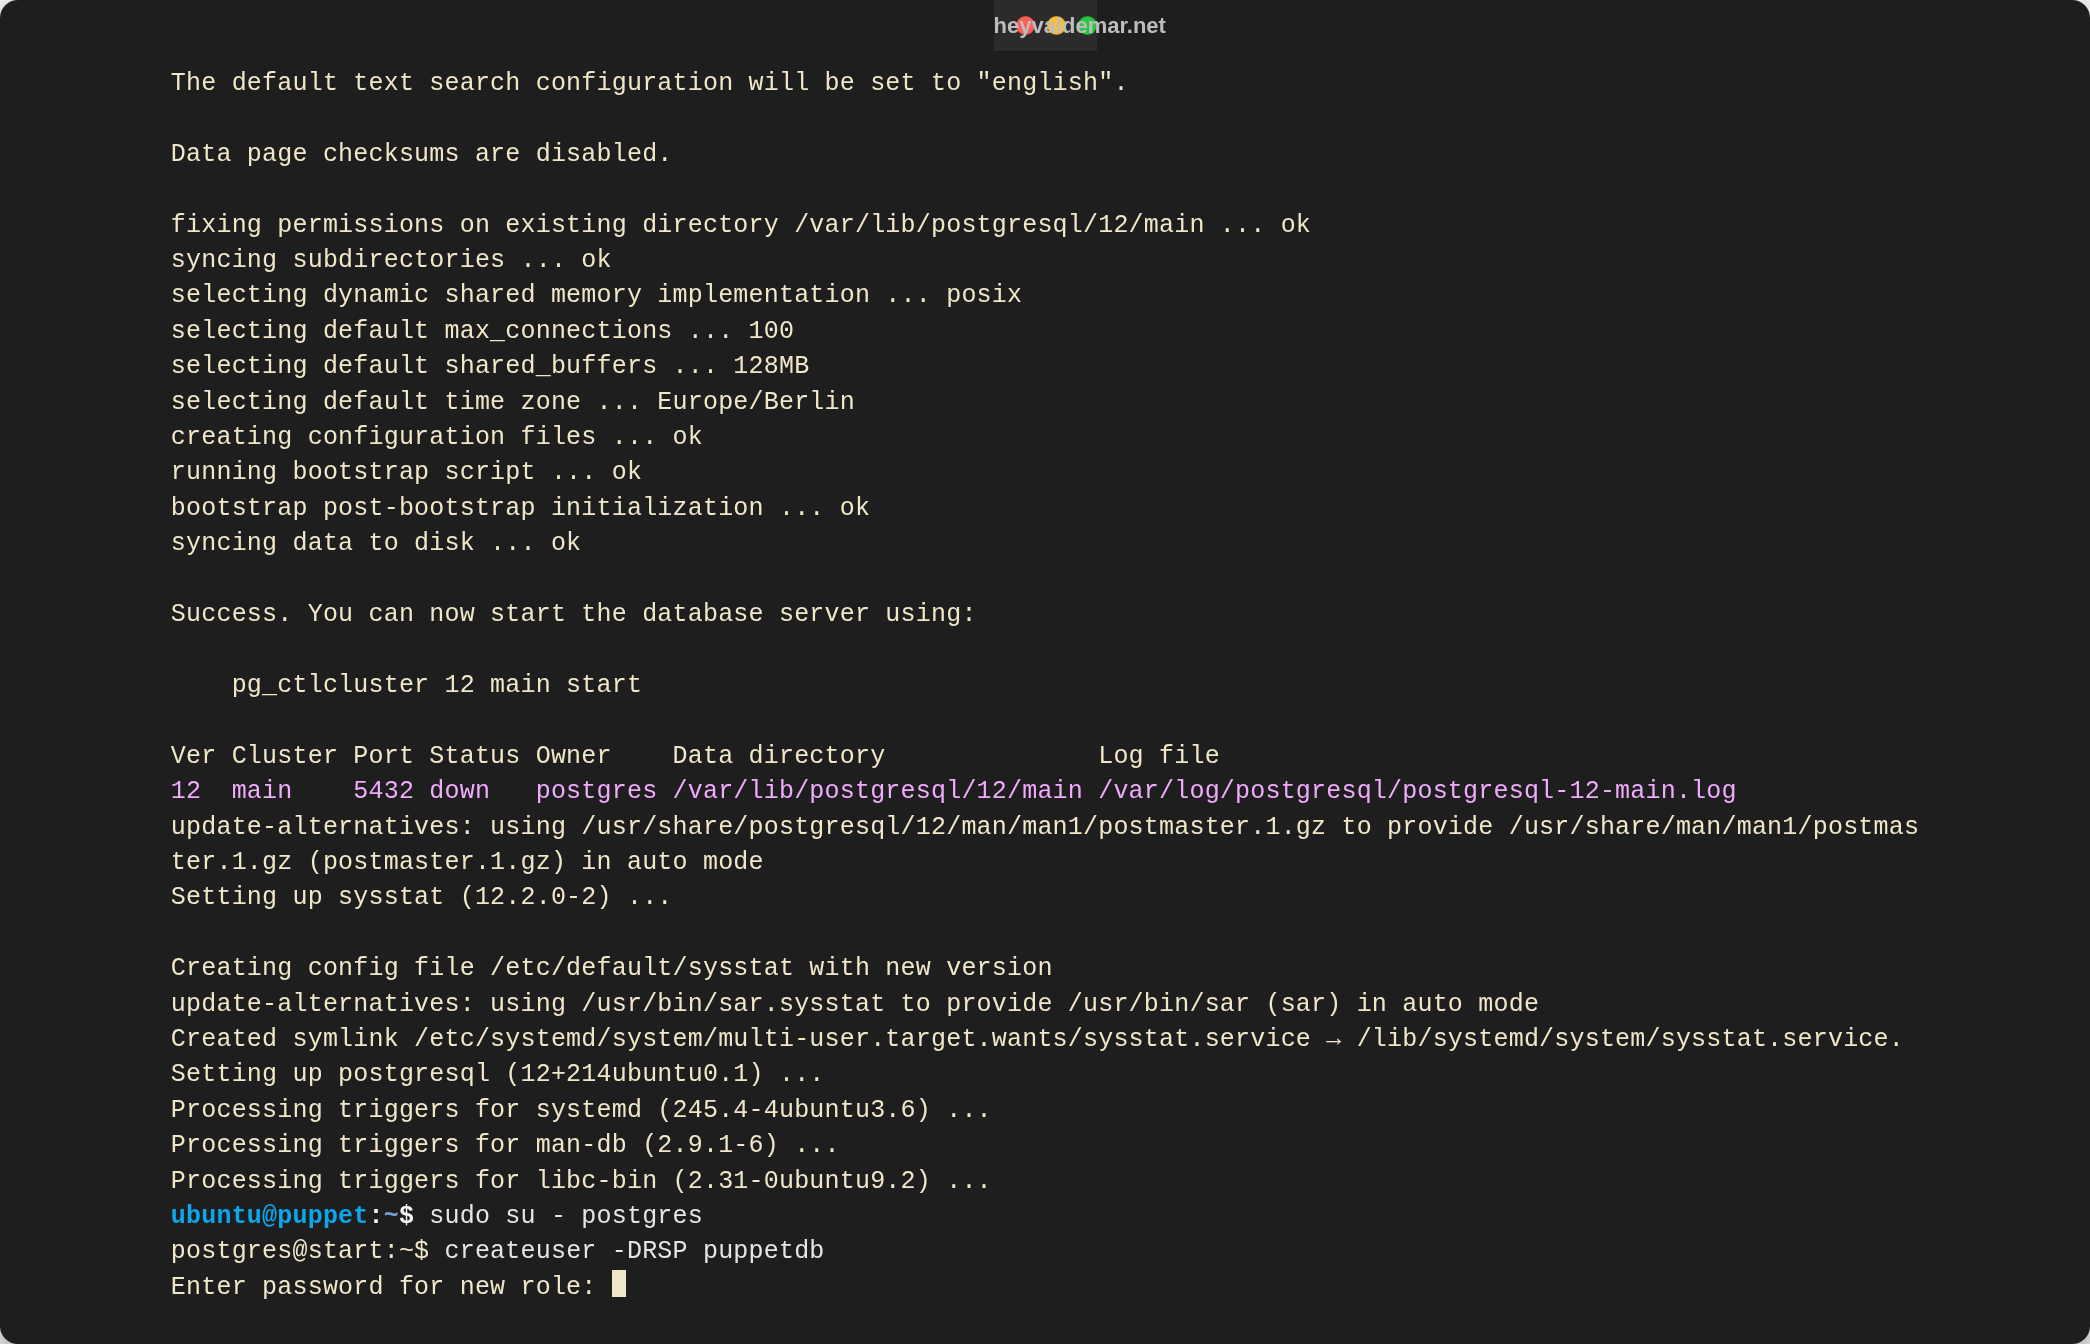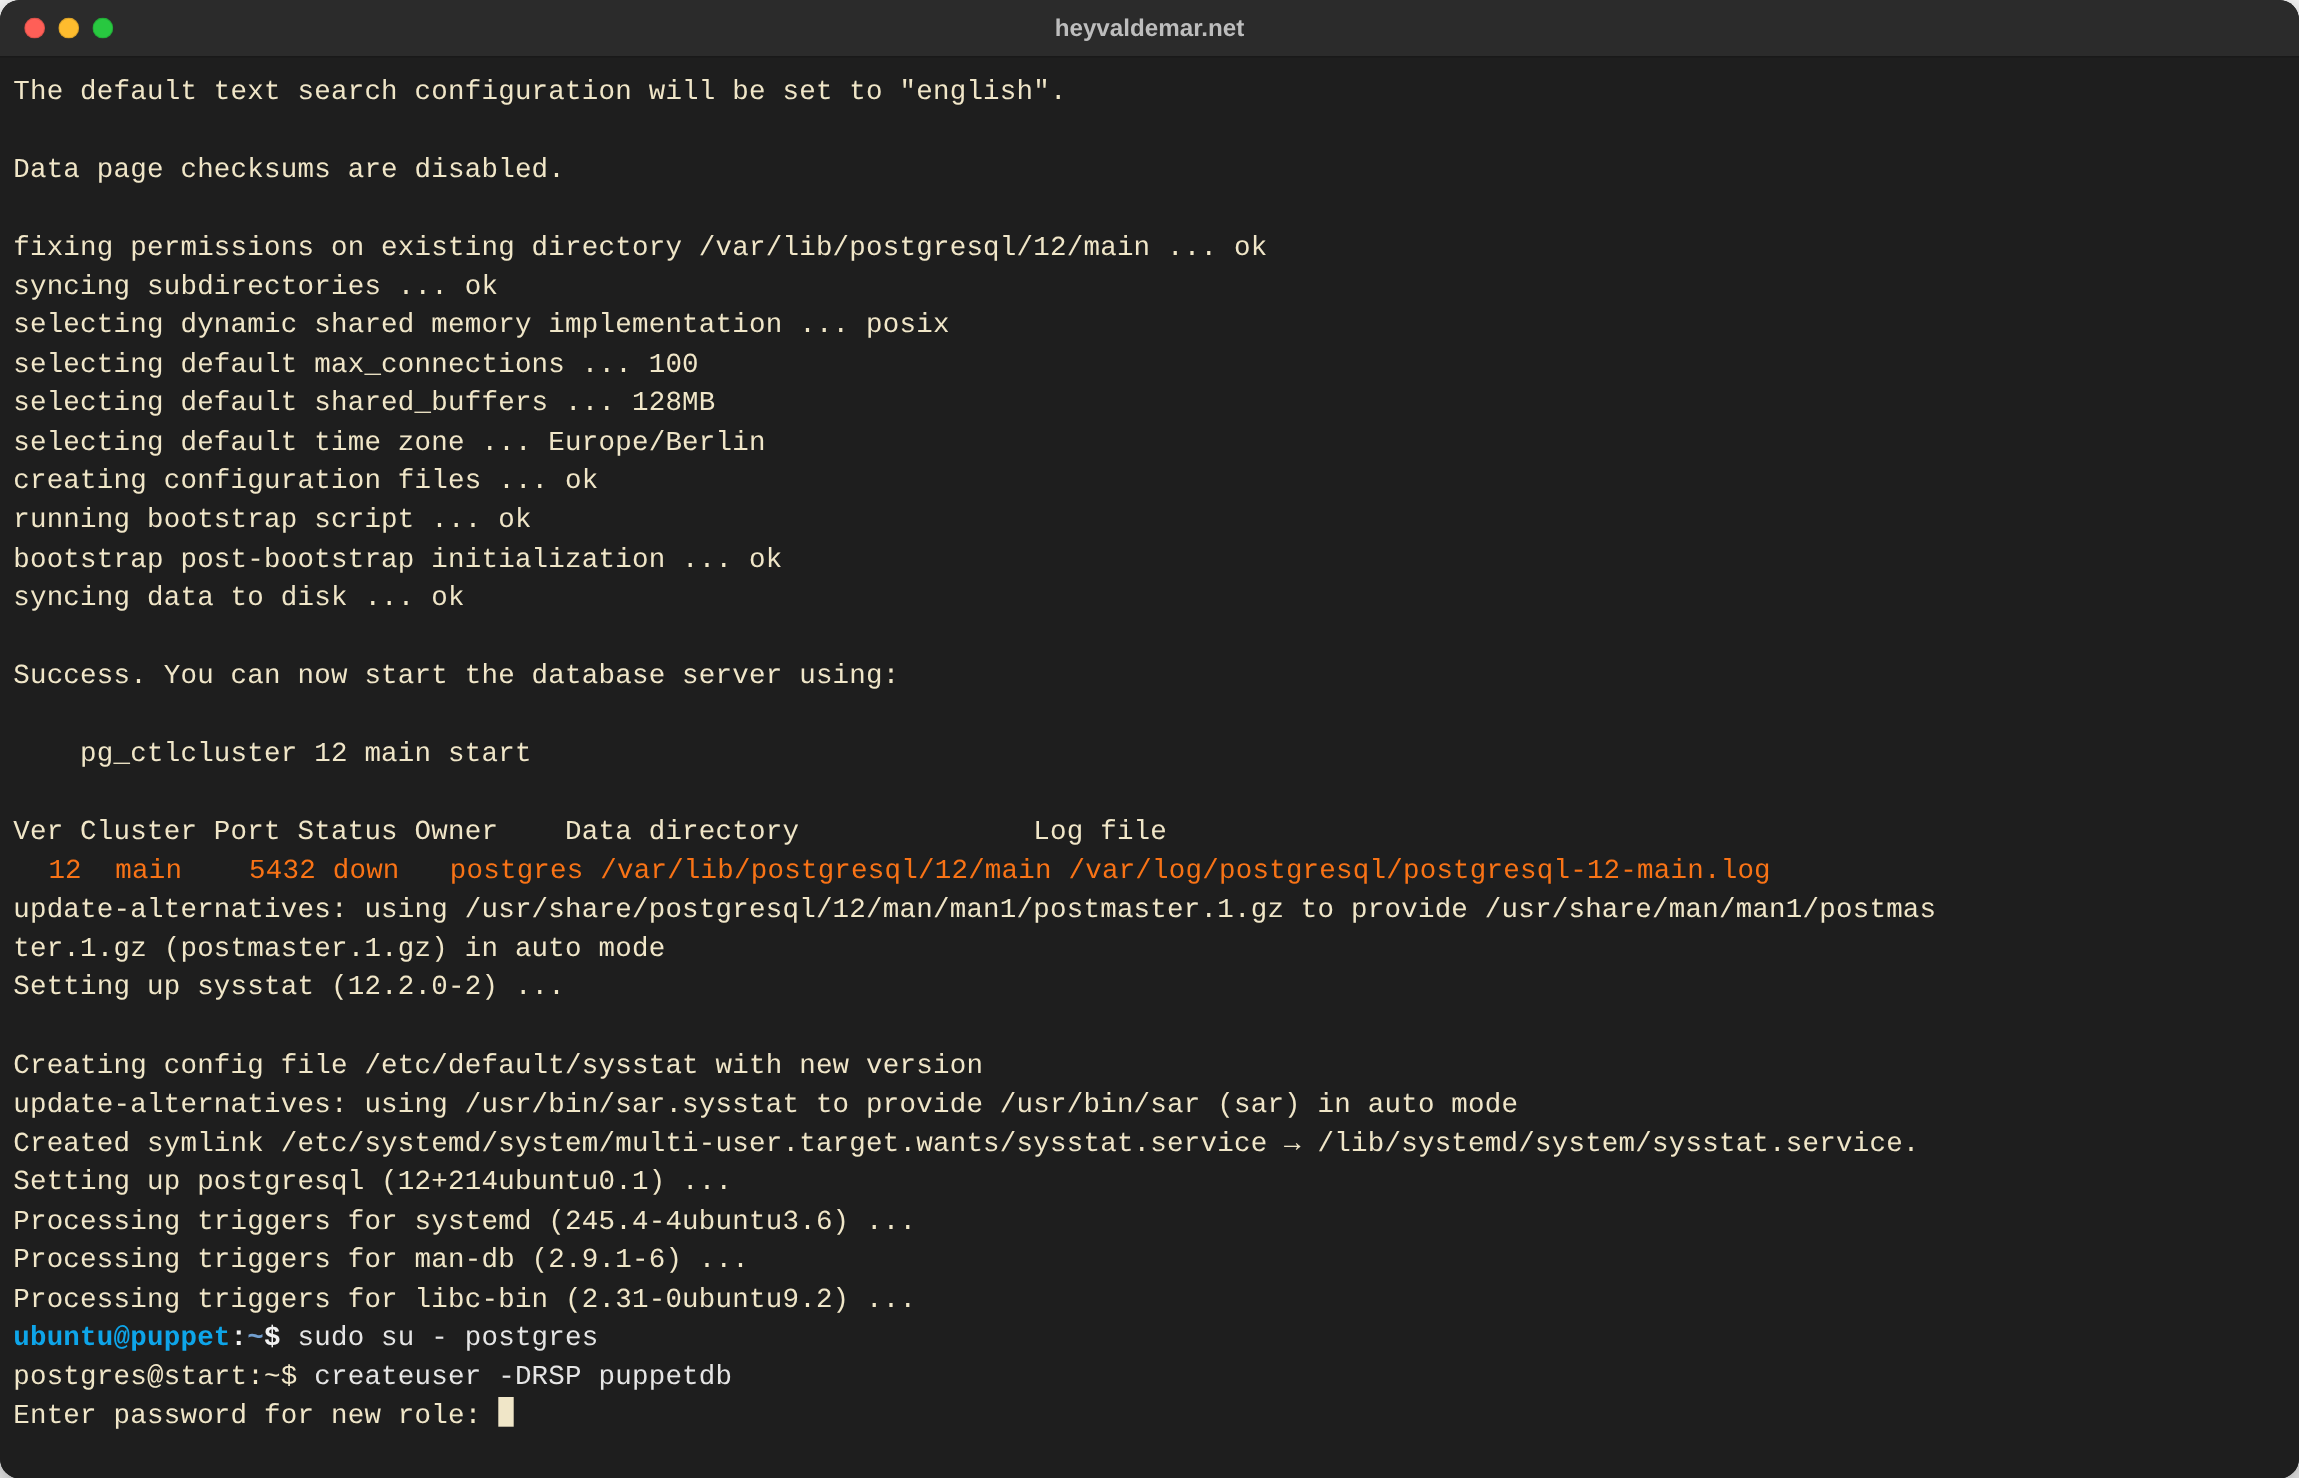--- a/index.html
+++ b/index.html
@@ -1,15 +1,15 @@
 <!DOCTYPE html>
 <html><head>
 <meta charset="utf-8">
 <style>
-  * { margin: 0; padding: 0; box-sizing: border-box; }
+  * { margin: 0; padding: 0; box-sizing: border-box; align-items: center; }
   html, body {
     width: 2090px;
     height: 1344px;
     background: #ffffff;
     font-family: "SF Mono", "Menlo", "Monaco", "Consolas", "Liberation Mono", monospace;
   }
   .window {
     width: 2090px;
     height: 1344px;
     background: #1e1e1e;
@@ -55,21 +55,21 @@
     flex: 1 1 auto;
     background: #1e1e1e;
     color: #f0e6c8;
     font-size: 25px;
     line-height: 35.4px;
     padding: 14px 12px 8px 12px;
     white-space: pre;
     overflow: hidden;
     letter-spacing: 0.2px;
   }
-  .red   { color: #f97316; margin-left: 32px; }
+  .red   { color: #f0abfc; }
   .grn   { color: #0ea5e9; font-weight: bold; }
   .blu   { color: #729fcf; font-weight: bold; }
   .wht   { color: #f2f2f2; font-weight: bold; }
   .prompt-dollar { color: #f2f2f2; font-weight: bold; }
   .cmd   { color: #e5e5e5; }
   .cursor {
     display: inline-block;
     width: 14px;
     height: 27px;
     background: #f0e6c8;

